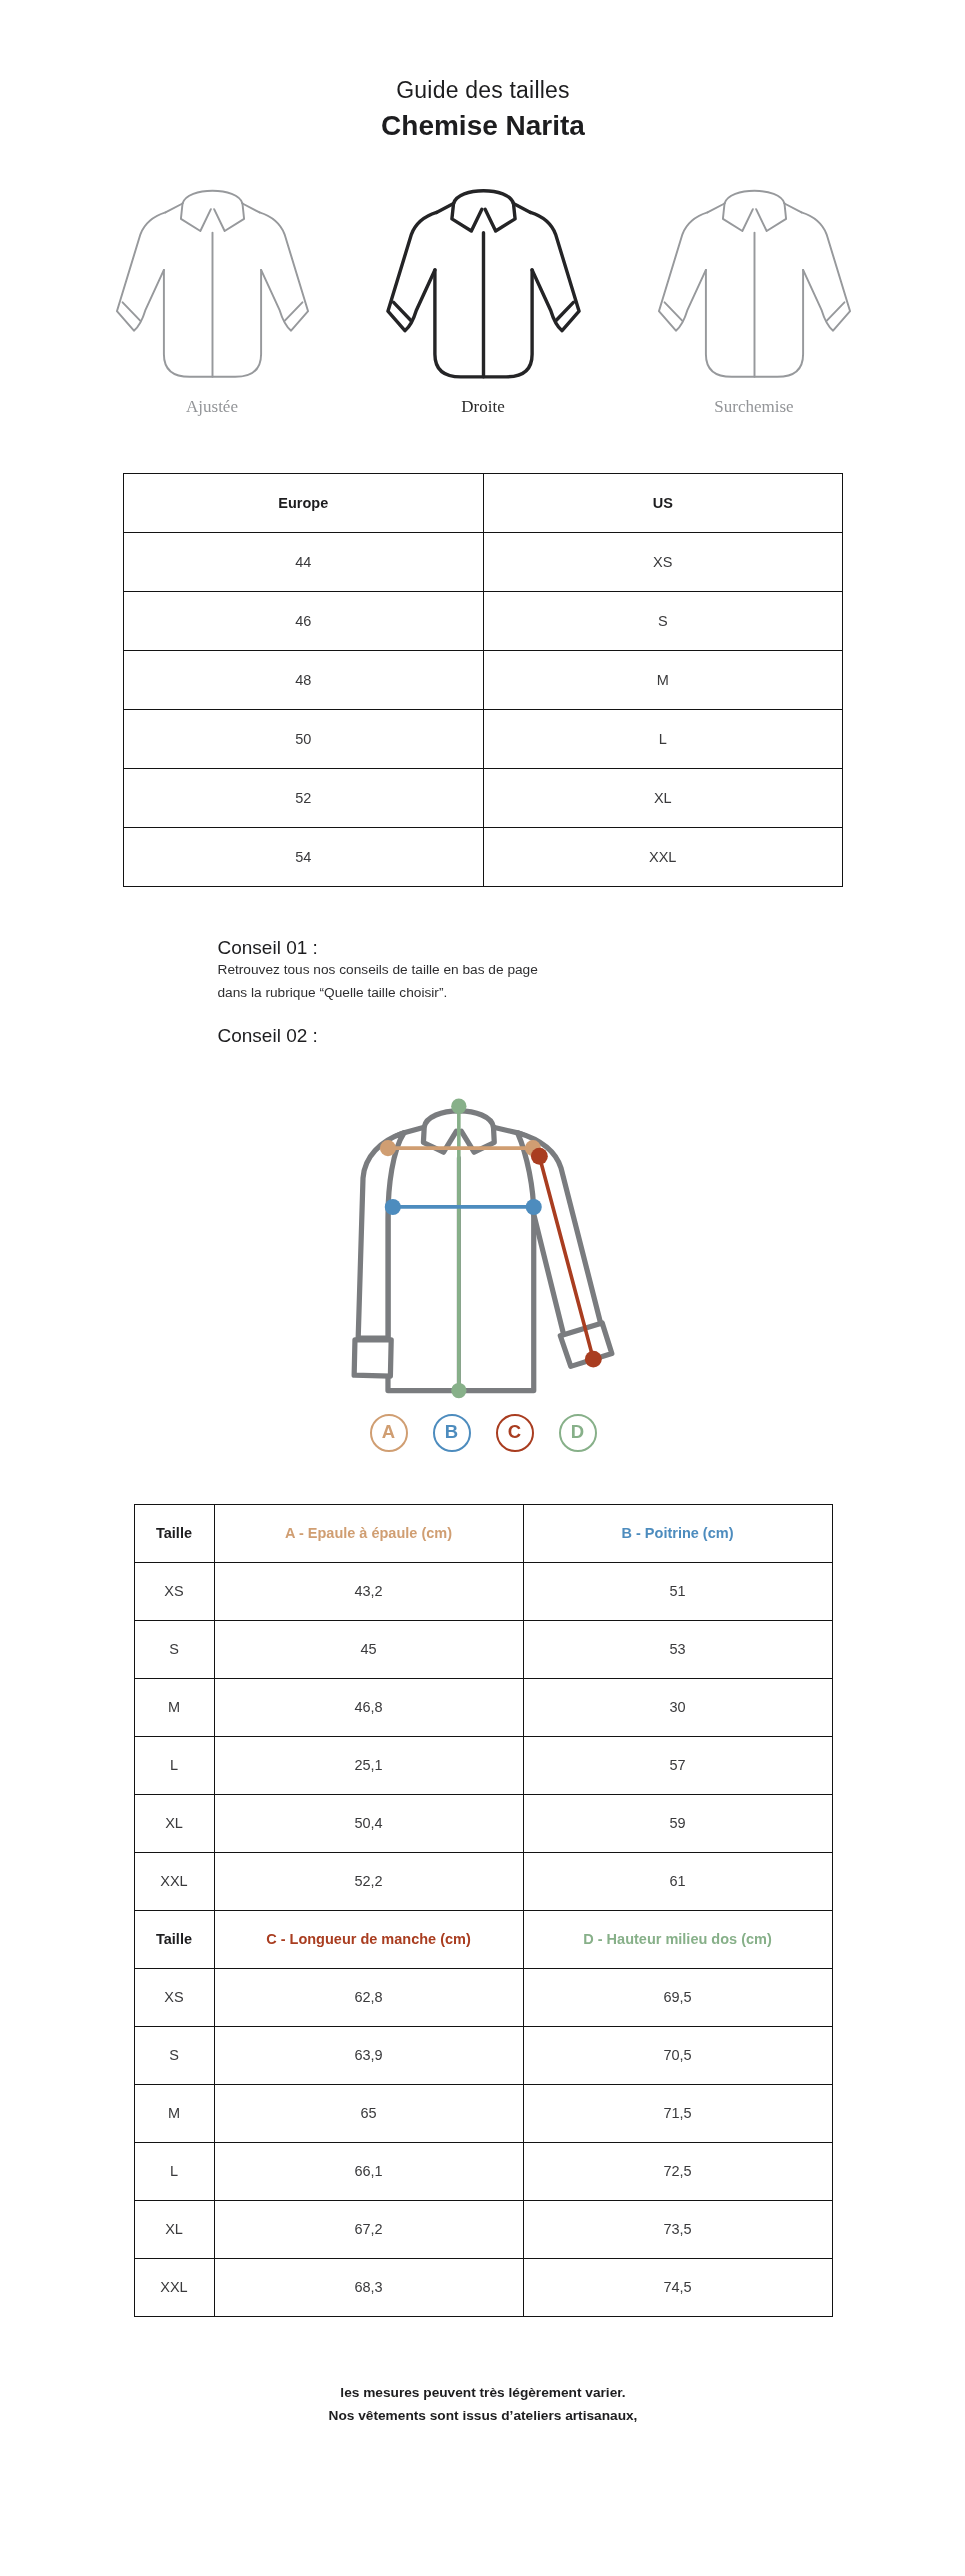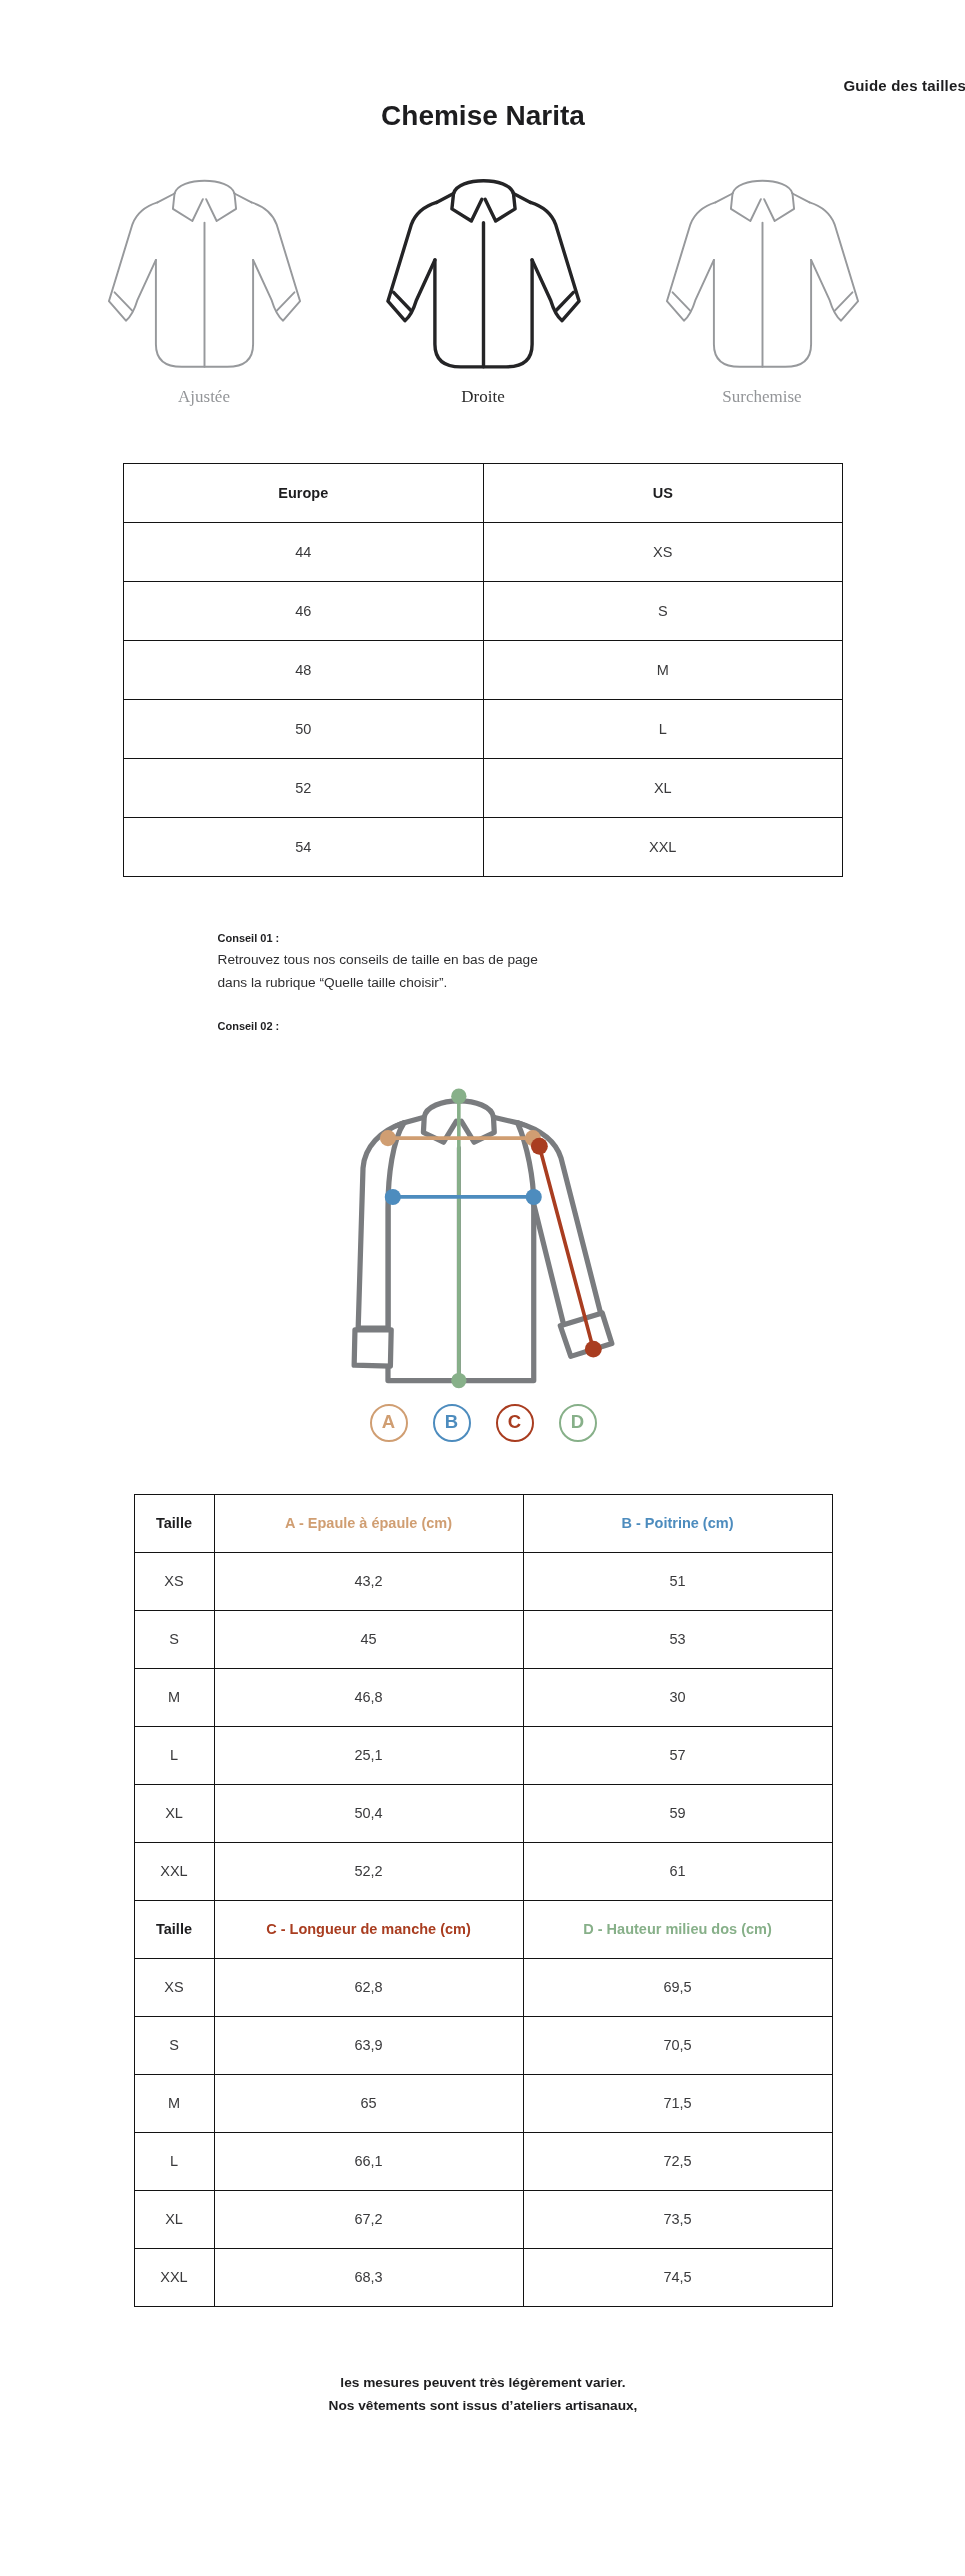--- a/index.html
+++ b/index.html
@@ -14,46 +14,46 @@
     --blue:#4d8cbe;
     --red:#a93d20;
     --green:#87b089;
   }
   *{box-sizing:border-box}
   html,body{margin:0;padding:0;background:#ffffff}
   body{font-family:"Liberation Sans",sans-serif;color:var(--ink);-webkit-font-smoothing:antialiased}
   .page{width:966px;min-height:2576px;margin:0 auto;padding:77px 0 72px;background:#fff}
 
   
-  .title{text-align:right;font-size:15px;font-weight:700;letter-spacing:0.2px;color:var(--ink)}
+  .title{text-align:center;font-size:23px;font-weight:400;letter-spacing:0.2px;color:var(--ink)}
   .subtitle{text-align:center;font-size:28px;font-weight:700;margin-top:6.4px;color:var(--ink)}
 
   
-  .fits{display:flex;justify-content:center;align-items:flex-start;gap:21px;margin-top:37px}
+  .fits{display:flex;justify-content:center;align-items:flex-start;gap:13px;margin-top:37px}
   .fit{width:258px;text-align:center;cursor:pointer}
   .fit svg{display:block;margin:0 auto;width:243px;height:211px;color:var(--shirt-light)}
   .fit .fit-lbl{font-family:"Liberation Serif",serif;font-size:17px;color:var(--muted);margin-top:6.4px}
   .fit.active svg{color:var(--shirt-dark)}
   .fit.active .fit-lbl{color:#2b2b2b}
 
   
   table{border-collapse:collapse;margin:0 auto;background:#fff;table-layout:fixed}
   .t1{width:720px;margin-top:56px}
   .t2{width:699px;margin-top:52px}
   th,td{border:1.6px solid var(--border);text-align:center;vertical-align:middle;font-size:14.5px;height:59px;padding:0 6.4px}
   .t2 th,.t2 td{height:58px}
   th{font-weight:700;color:var(--ink)}
   td{color:var(--value-text);font-weight:400}
   .t2 .col-size{width:80px}
   .c-tan{color:var(--tan)} .c-blue{color:var(--blue)} .c-red{color:var(--red)} .c-green{color:var(--green)}
 
   
   .tips{width:531px;margin:50px auto 0}
   .tip+.tip{margin-top:21px}
-  .tip-title{font-weight:700;font-size:11px;line-height:22.5px;color:var(--ink)}
+  .tip-title{font-weight:400;font-size:19px;line-height:22.5px;color:var(--ink)}
   .tip-text{margin:0;font-size:13.7px;line-height:22.5px;color:#2e2e30;white-space:pre-line}
 
   
   .diagram{margin-top:47px;text-align:center}
   .diagram svg{display:block;margin:0 auto;width:274px;height:306px}
   .badges{display:flex;justify-content:center;gap:25px;margin-top:13px}
   .badge{width:38px;height:38px;border:2px solid currentColor;border-radius:50%;display:flex;align-items:center;justify-content:center;font-weight:700;font-size:18.5px;background:#fff}
   .badge span{transform:translateY(-0.8px)}
 
   

